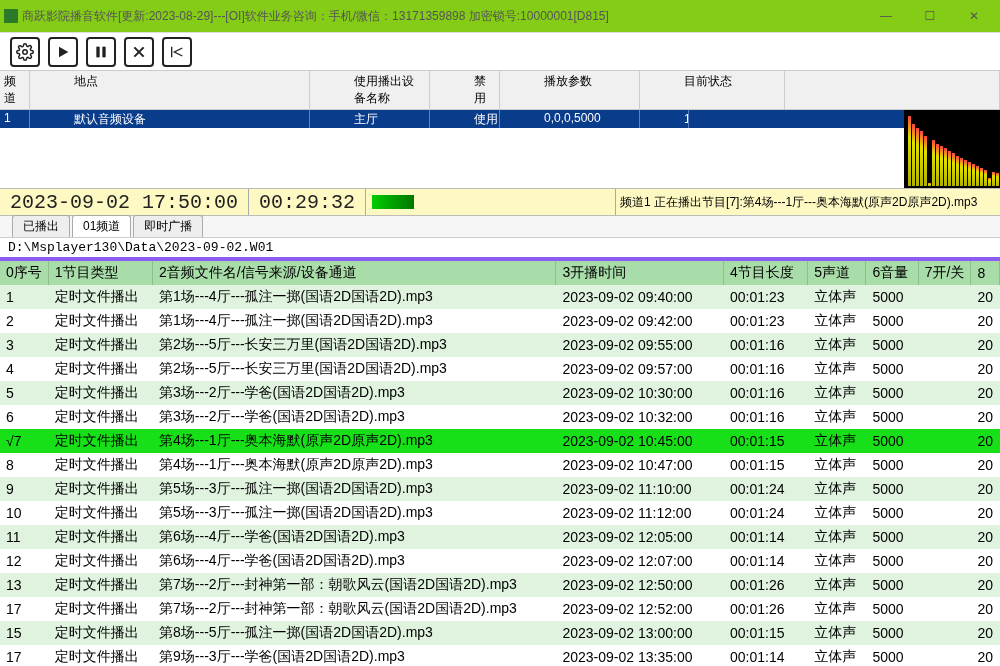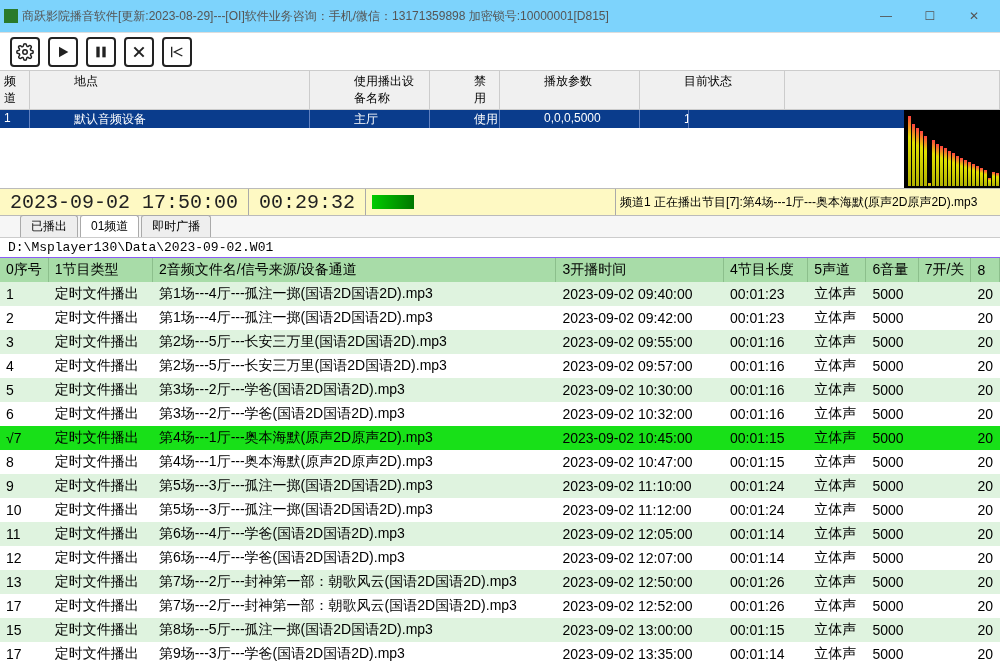--- a/index.html
+++ b/index.html
@@ -8,21 +8,21 @@
     font-size: 13px;
     background: #f0f0f0;
     width: 1000px;
     height: 666px;
     overflow: hidden;
     position: relative;
     color: #000;
   }
   .titlebar {
     height: 24px;
-    background: #7dd3fc;
+    background: #84cc16;
     display: flex;
     align-items: center;
     border-bottom: 1px solid #ddd;
     padding: 16px 4px;
     font-size: 12px;
   }
   .titlebar .app-icon { width: 14px; height: 14px; background: #2a7a2a; margin-right: 4px; }
   .titlebar .title { flex: 1; color: #555; font-size: 12px; }
   .titlebar .winbtn { width: 44px; height: 24px; display: flex; align-items: center; justify-content: center; color: #555; }
 
@@ -110,39 +110,39 @@
     background: linear-gradient(to right, #0c0 0%, #070 100%);
   }
   .now-playing-text { font-size:12px; padding-left:4px; flex:1; white-space:nowrap; overflow:hidden; }
 
   .tabs-row {
     height: 22px;
     background:#f6f6f6;
     display:flex;
     align-items:flex-end;
     border-bottom:1px solid #ccc;
-    padding-left:20px;
+    padding-left:12px;
     font-size:12px;
   }
   .tab {
     padding: 2px 10px;
     border:1px solid #aaa;
     border-bottom:none;
     background:#eee;
     margin-right:2px;
     border-radius: 3px 3px 0 0;
   }
   .tab.active { background:#fff; font-weight:normal; }
 
   .path-row {
     font-family:"Consolas","Courier New",monospace;
     font-size:13px;
     padding: 2px 8px;
     background:#fff;
-    border-bottom:1px solid #8b5cf6;
+    border-bottom:4px solid #8b5cf6;
   }
 
   .playlist-wrap { height: 430px; overflow:auto; }
   .playlist {
     width: 100%;
     border-collapse: collapse;
     font-size: 14px;
   }
   .playlist thead th {
     background: #a8dca8;

